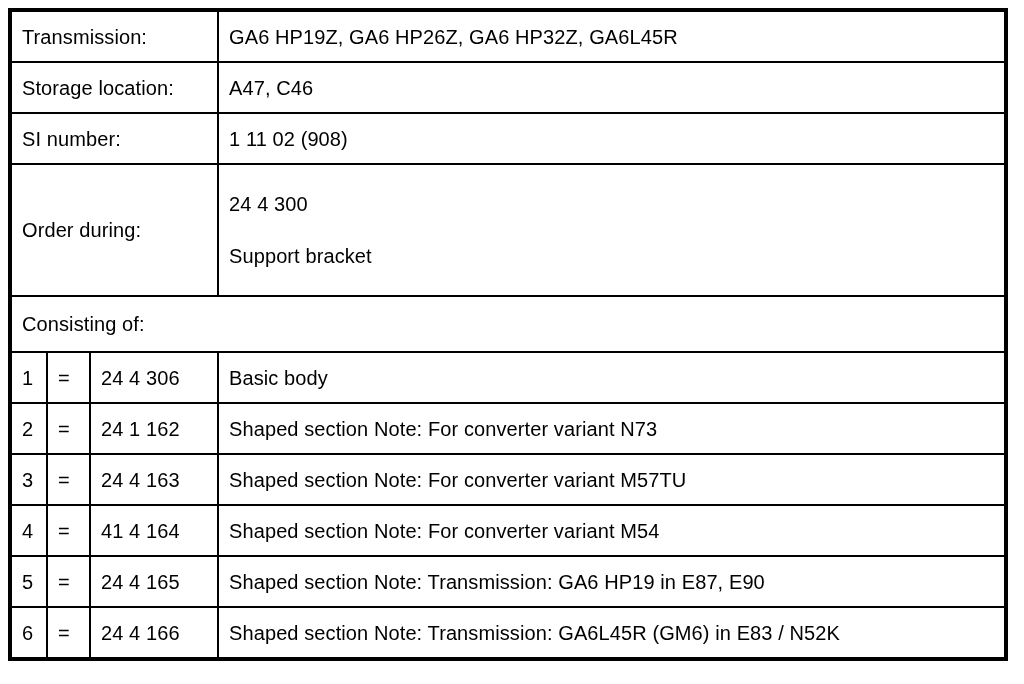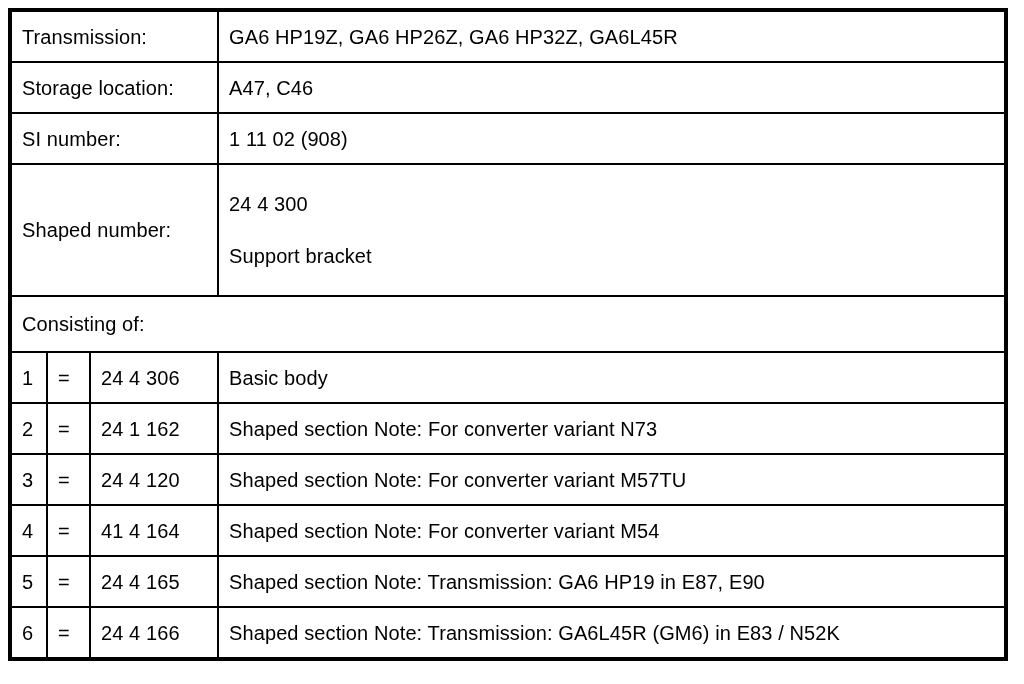--- a/index.html
+++ b/index.html
@@ -83,21 +83,21 @@
       <td class="label-cell" colspan="3">Storage location:</td>
       <td class="value-cell">A47, C46</td>
     </tr>
 
     <tr class="r-kv">
       <td class="label-cell" colspan="3">SI number:</td>
       <td class="value-cell">1 11 02 (908)</td>
     </tr>
 
     <tr class="r-order">
-      <td class="label-cell" colspan="3">Shaped number:</td>
+      <td class="label-cell" colspan="3">Order during:</td>
       <td class="value-cell">
         <span class="two-line">24 4 300</span>
         <span class="two-line">Support bracket</span>
       </td>
     </tr>
 
     <tr class="r-head">
       <td class="full-cell" colspan="4">Consisting of:</td>
     </tr>
 
@@ -111,21 +111,21 @@
     <tr class="r-item">
       <td class="idx-cell">2</td>
       <td class="eq-cell">=</td>
       <td class="part-cell">24 1 162</td>
       <td class="desc-cell">Shaped section Note: For converter variant N73</td>
     </tr>
 
     <tr class="r-item">
       <td class="idx-cell">3</td>
       <td class="eq-cell">=</td>
-      <td class="part-cell">24 4 120</td>
+      <td class="part-cell">24 4 163</td>
       <td class="desc-cell">Shaped section Note: For converter variant M57TU</td>
     </tr>
 
     <tr class="r-item">
       <td class="idx-cell">4</td>
       <td class="eq-cell">=</td>
       <td class="part-cell">41 4 164</td>
       <td class="desc-cell">Shaped section Note: For converter variant M54</td>
     </tr>
 

